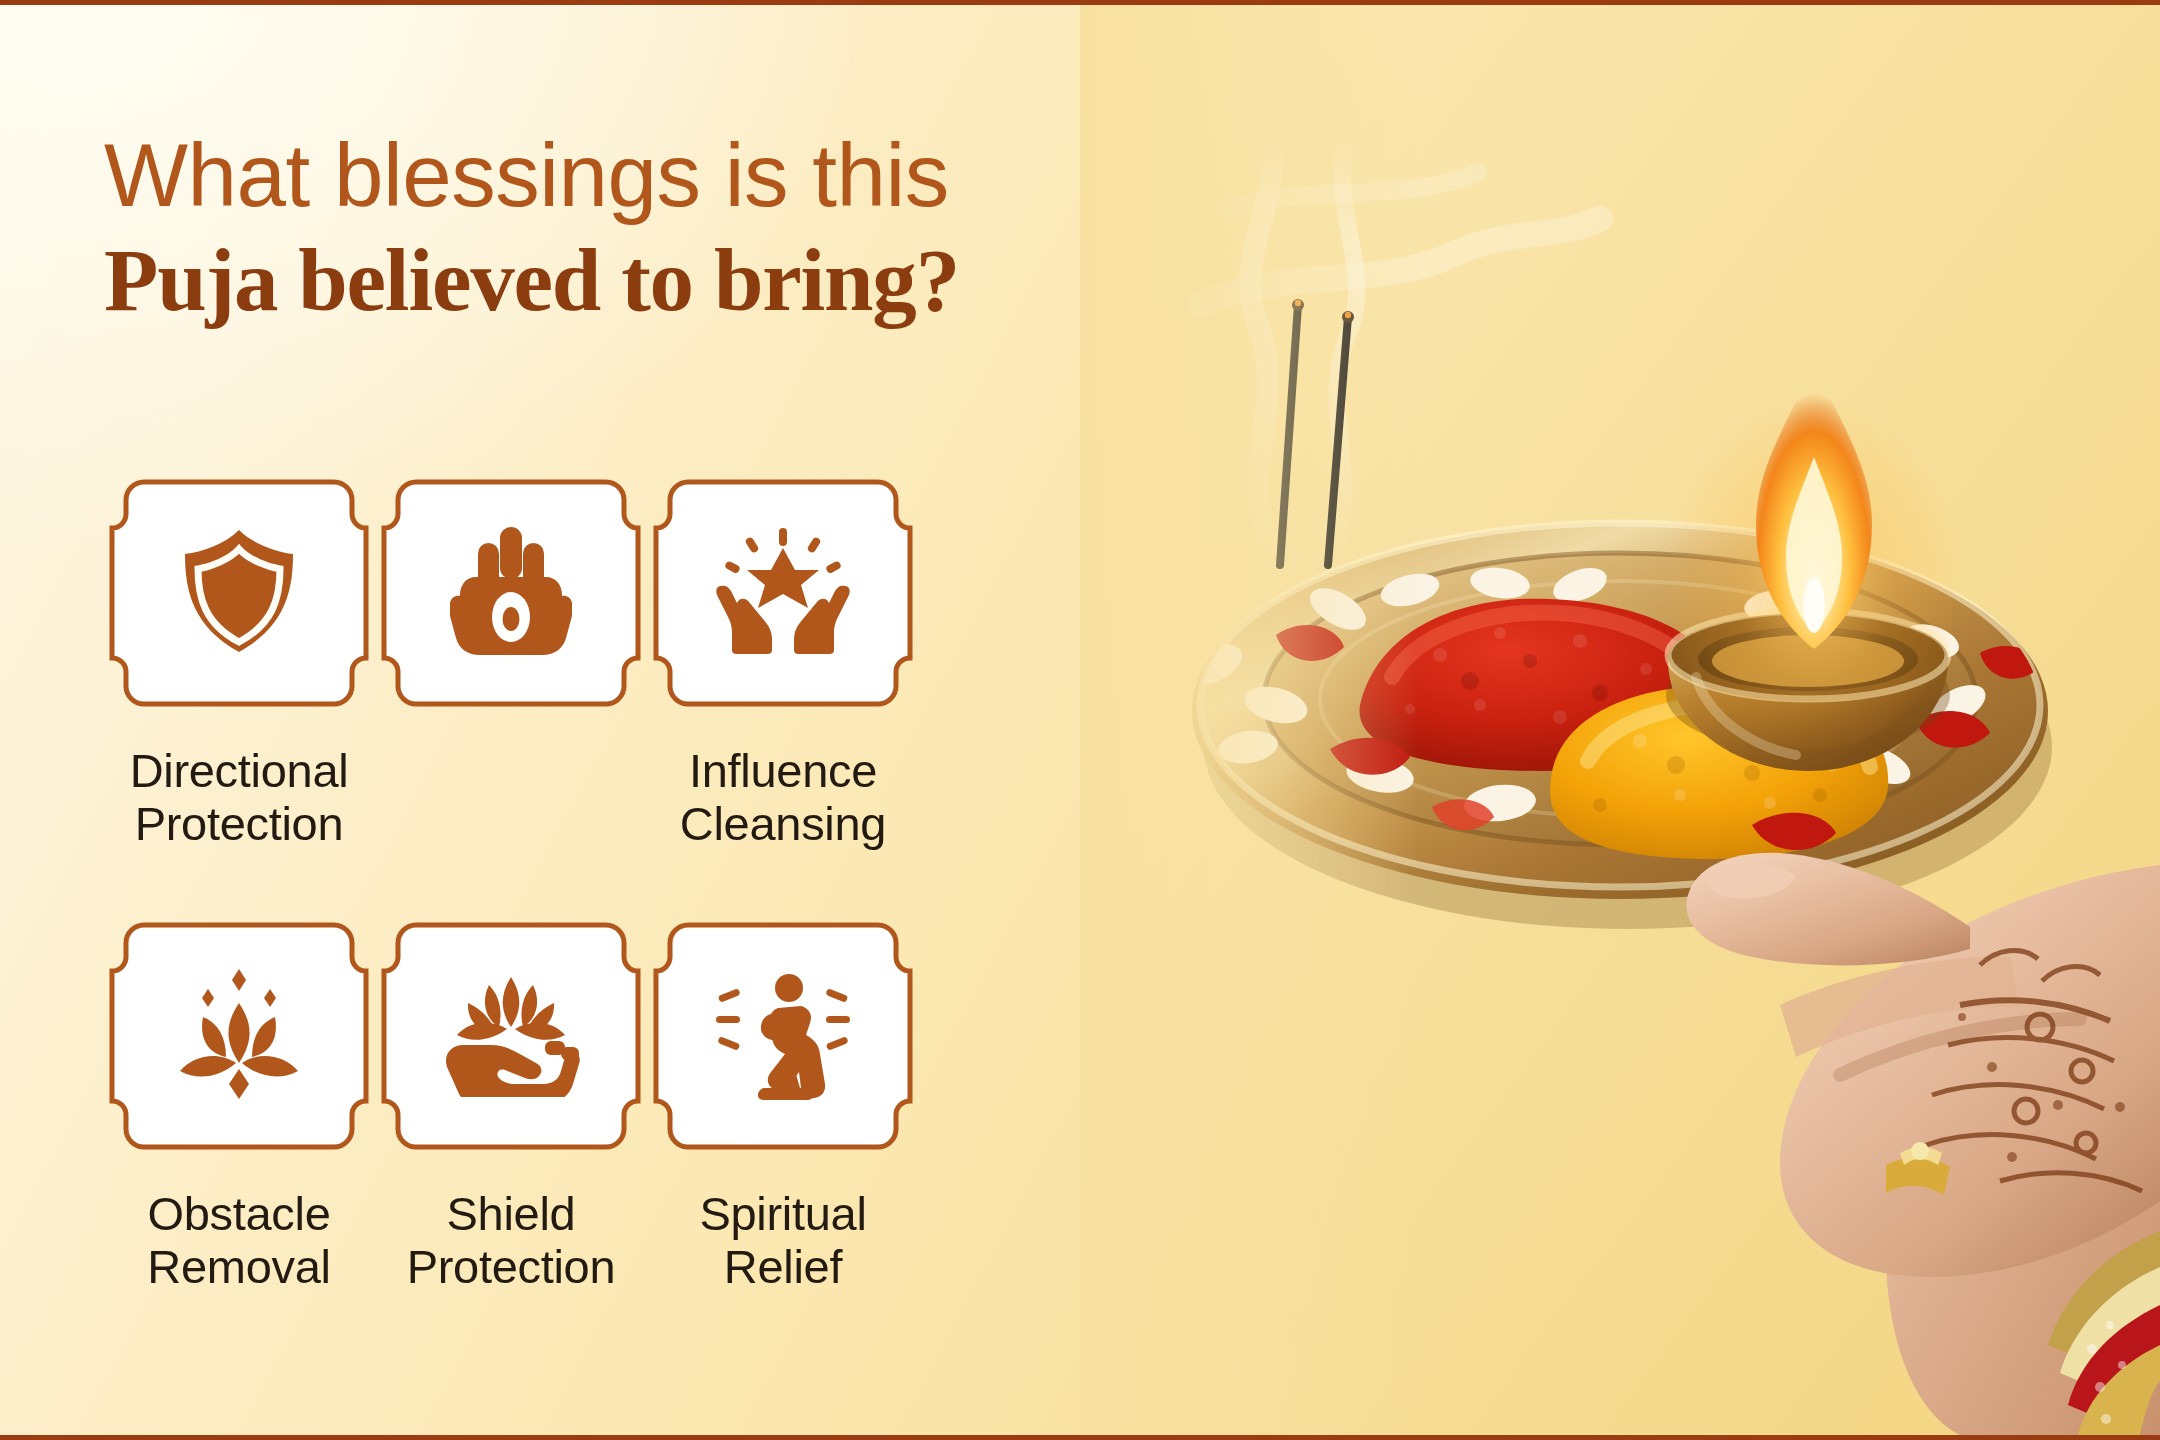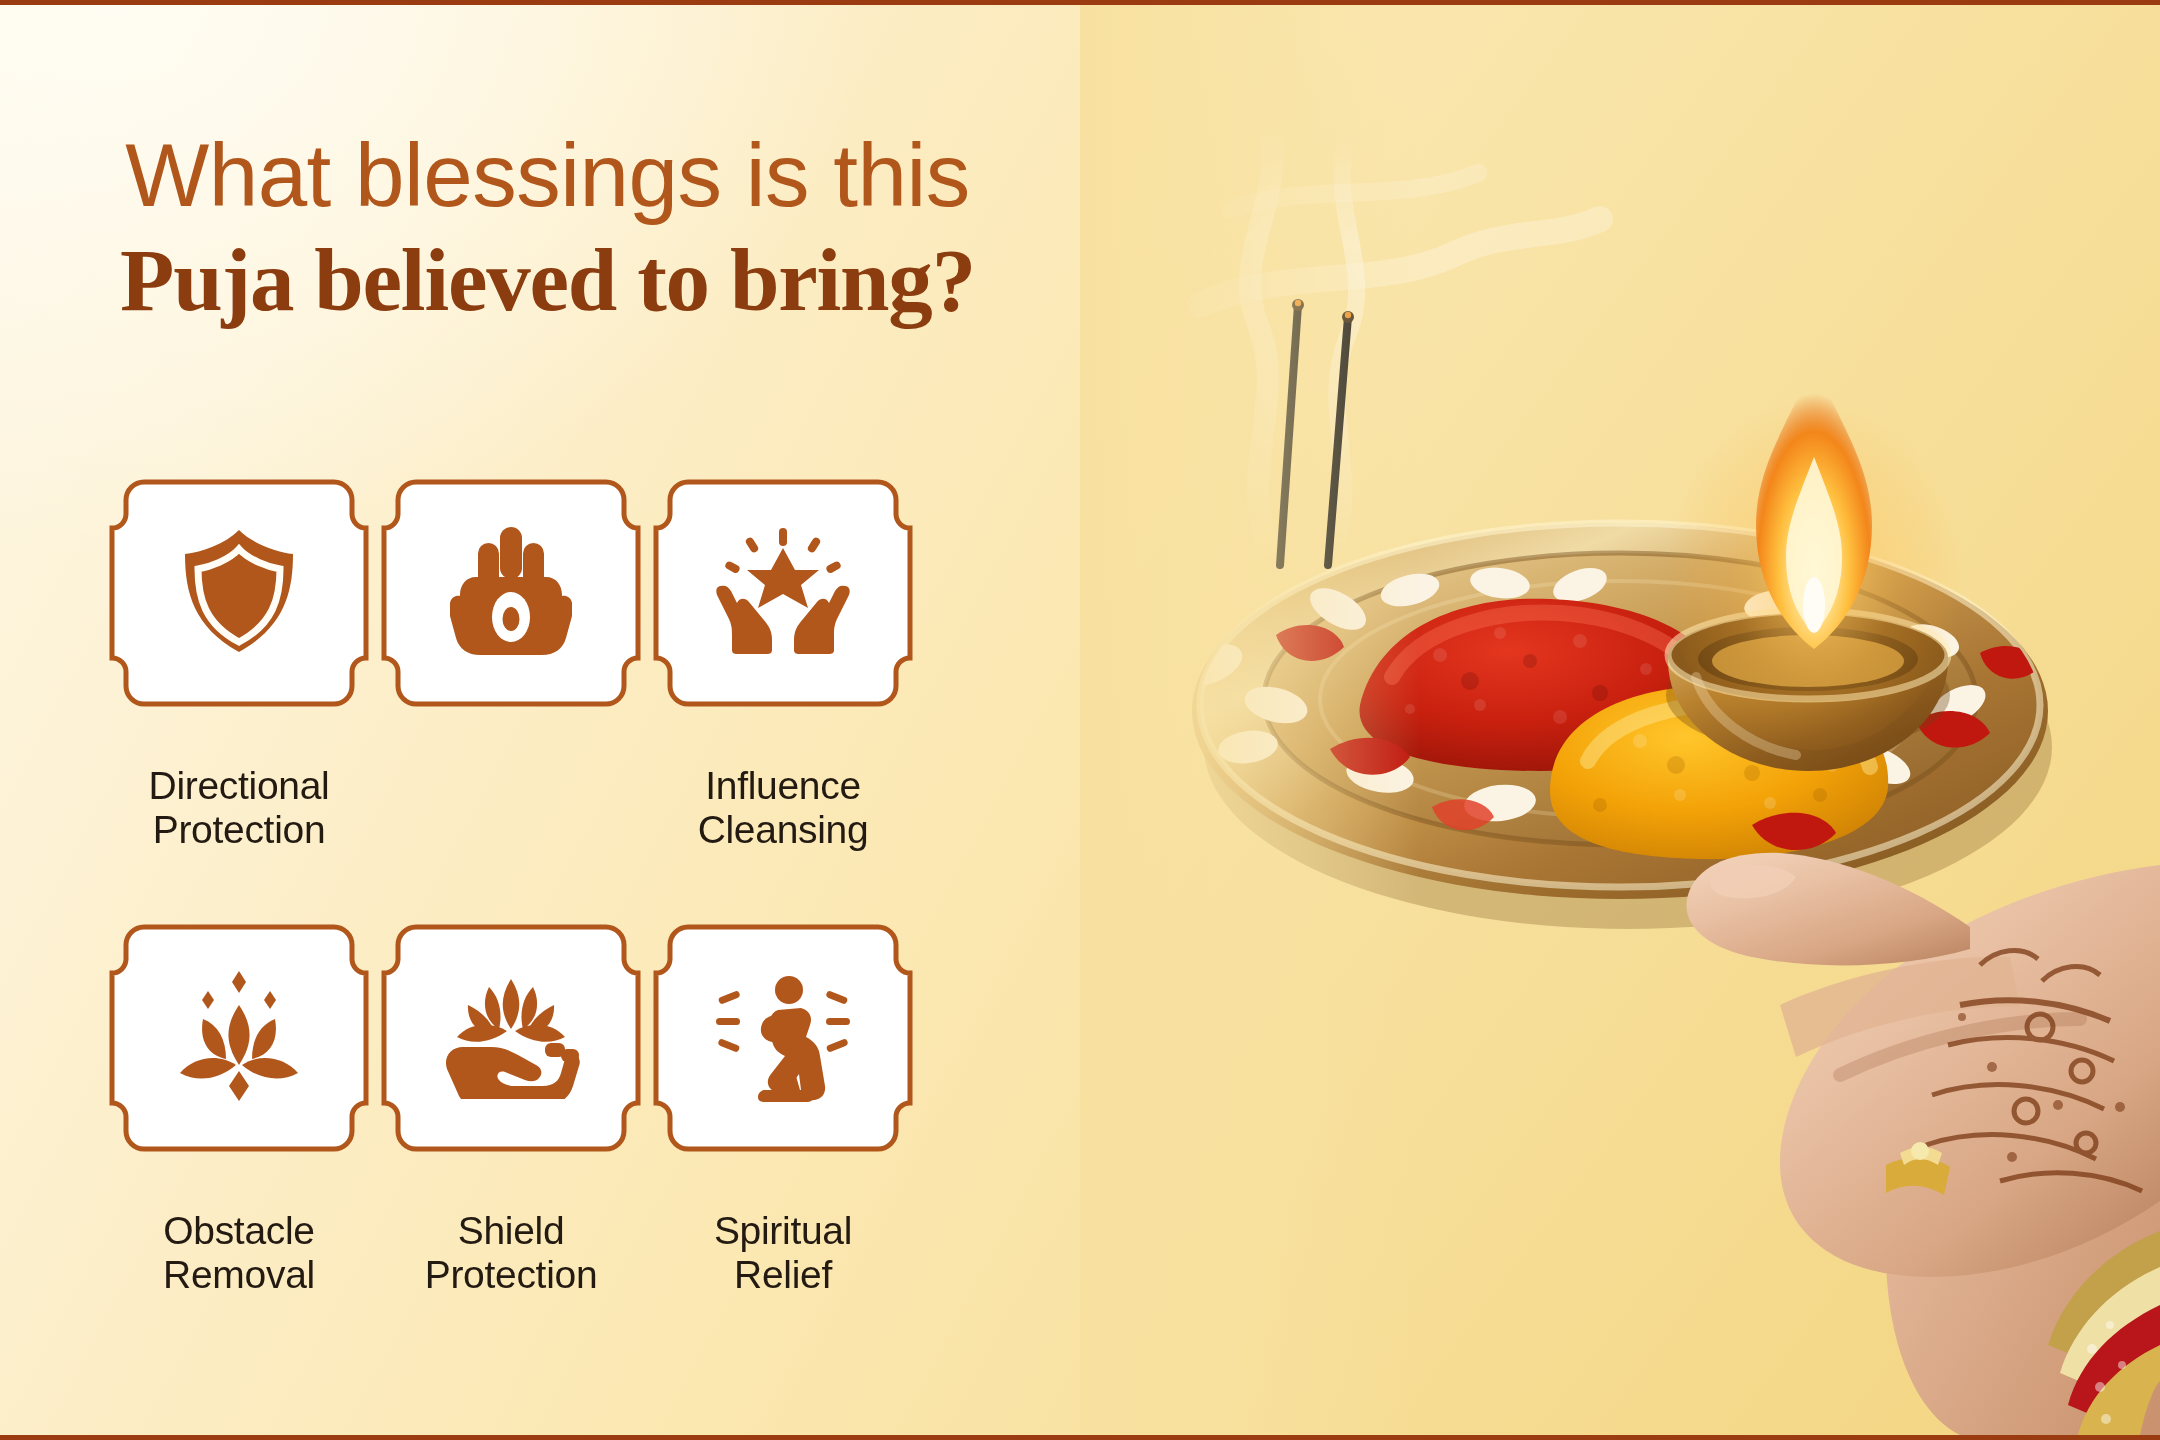--- a/index.html
+++ b/index.html
@@ -33,23 +33,22 @@
 
   .edge-top, .edge-bottom {
     position:absolute; left:0; width:2160px; height:5px;
     background:#9a3b12;
   }
   .edge-top { top:0; }
   .edge-bottom { bottom:0; }
 
   
   .headline {
-    position:absolute; left:120px; top:130px;
+    position:absolute; left:104px; top:130px;
     z-index:5;
-    text-align:center;
   }
   .hl-line1 {
     font-size:89px;
     font-weight:300;
     letter-spacing:-0.5px;
     color:#b1571c;
     line-height:1.02;
     white-space:nowrap;
   }
   .hl-line2 {
@@ -84,23 +83,23 @@
   }
   .iconcard svg.frame { position:absolute; inset:0; width:262px; height:258px; }
   .iconcard .glyph {
     position:absolute; left:0; top:0;
     width:262px; height:258px;
     display:flex; align-items:center; justify-content:center;
   }
   .iconcard .glyph svg { display:block; }
 
   .cardlabel {
-    margin-top:44px;
+    margin-top:24px;
     text-align:center;
-    font-size:39px;
+    font-size:47px;
     font-weight:400;
     line-height:1.13;
     color:#231a12;
     letter-spacing:-0.3px;
   }
   .cardlabel .l2 { display:block; }
 
   
   .photo {
     position:absolute;

